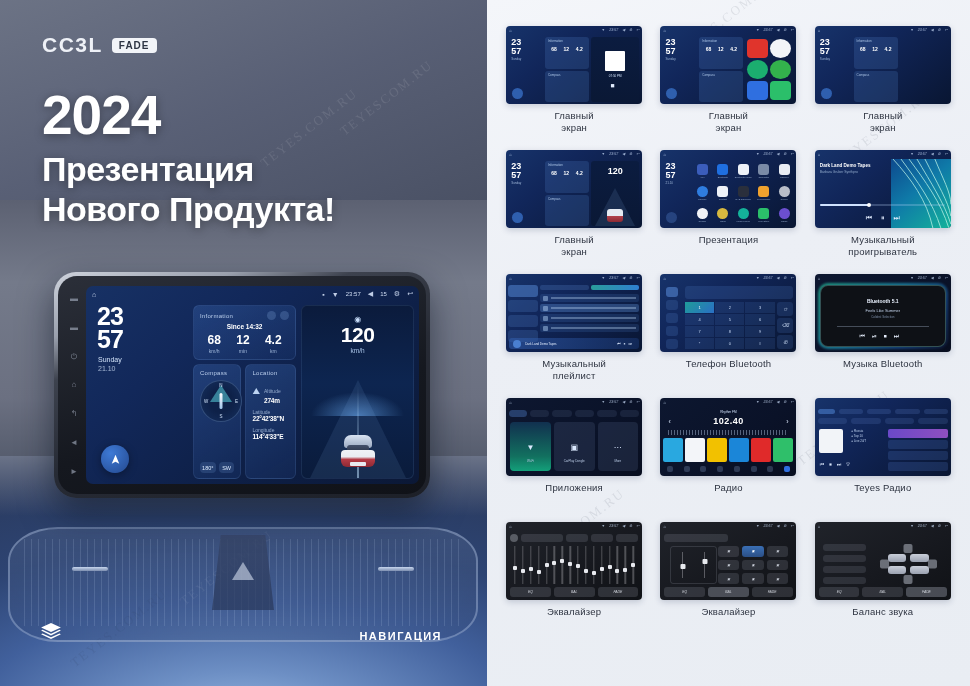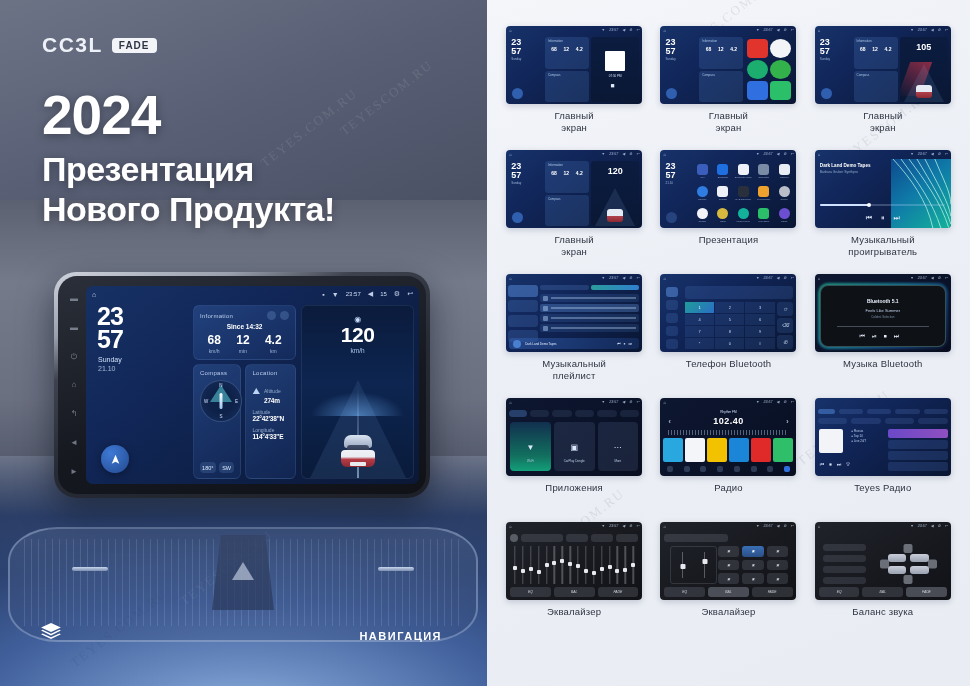--- a/index.html
+++ b/index.html
@@ -723,28 +723,20 @@
             <div class="m-stats">
                   <span class="sv">68</span>
                   <span class="sv">12</span>
                   <span class="sv">4.2</span>
                 </div>
               </div>
             <div class="m-card">
                 <div class="t">Compass</div>
               </div>
             </div>
-          <div class="m-col3">
-              <div class="m-right">
-            <div class="m-redstreak"></div>
-                <div class="m-road"></div>
-            <div class="m-spd">105</div>
-            <div class="m-car"></div>
-              </div>
-            </div>
         </div>
       </div>
       <div class="cap">Главный
 экран</div>
     </div>
 
     <div class="cell">
       <div class="thumb bg-home">
         <div class="tbar">
             <span class="l">⌂</span>

